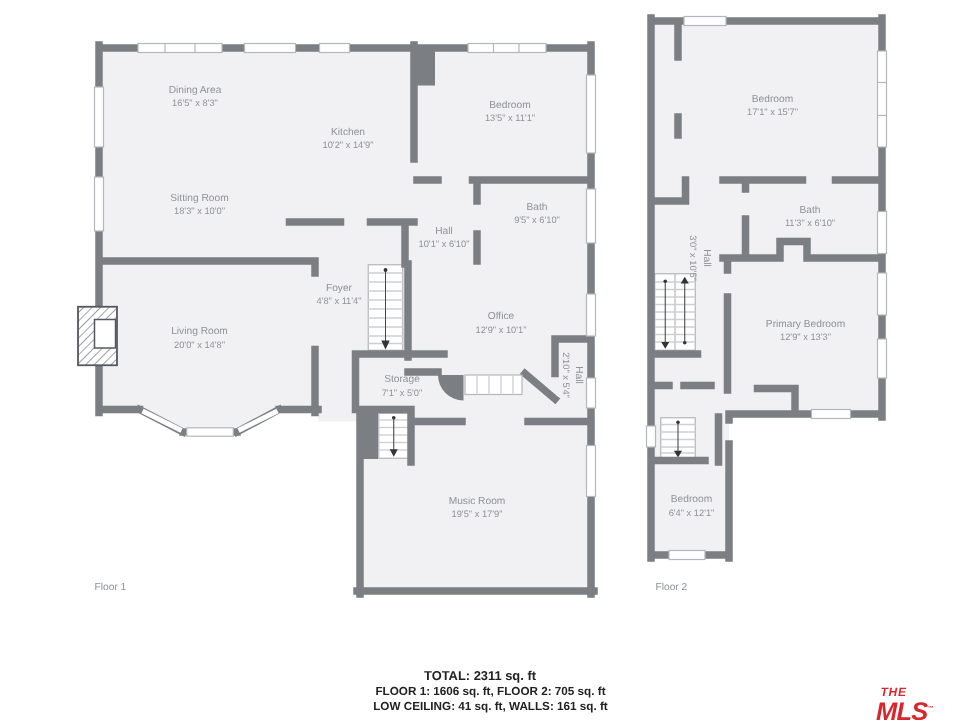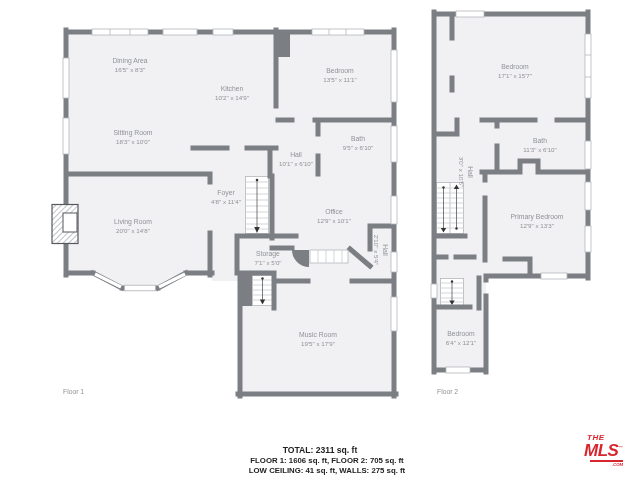--- a/index.html
+++ b/index.html
@@ -11,21 +11,21 @@
   .room-label .rn{font-size:6.8px;}
   .room-label .rd{font-size:6.2px;}
   .room-label.rot{transform:translate(-50%,-50%) rotate(90deg);}
   .floor-label{position:absolute;font-size:6.8px;color:#8f9296;z-index:5;}
   #summary{position:absolute;left:0;right:0;top:411px;text-align:center;color:#222;z-index:5;margin-top:34px;}
   #summary .s-total{font-size:8.6px;font-weight:bold;line-height:1.25;}
   #summary .s-line{font-size:7.8px;font-weight:bold;line-height:1.28;padding-left:14px;}
   #summary .s-disc{font-size:4.4px;color:#aab0b4;margin-top:6px;}
   #mls-logo{position:absolute;left:584px;top:434px;width:44px;color:#d7262d;z-index:6;
             font-style:italic;line-height:1;}
-  #mls-logo .l-the{font-size:8px;font-weight:bold;letter-spacing:.5px;margin-left:3px;}
+  #mls-logo .l-the{font-size:8px;font-weight:bold;letter-spacing:.5px;margin-left:3px;margin-top:24px;}
   #mls-logo .l-mls{font-size:17px;font-weight:900;letter-spacing:-.5px;position:relative;}
   #mls-logo .l-tm{font-size:4px;font-weight:bold;vertical-align:super;}
   #mls-logo .l-bar{height:2.4px;background:#d7262d;width:33px;margin:1px 0 1px 6px;}
   #mls-logo .l-com{font-size:4.2px;font-weight:bold;text-align:right;width:39px;}
 </style>
 </head>
 <body>
 
 <div id="stage">
 
@@ -287,21 +287,21 @@
     <div class="rn">Bedroom</div>
     <div class="rd">6'4" x 12'1"</div>
   </div>
 
   <div class="floor-label" style="left:63px;top:388px">Floor 1</div>
   <div class="floor-label" style="left:437px;top:388px">Floor 2</div>
 
   <div id="summary">
     <div class="s-total">TOTAL: 2311 sq. ft</div>
     <div class="s-line">FLOOR 1: 1606 sq. ft, FLOOR 2: 705 sq. ft</div>
-    <div class="s-line">LOW CEILING: 41 sq. ft, WALLS: 275 sq. ft</div>
+    <div class="s-line">LOW CEILING: 41 sq. ft, WALLS: 161 sq. ft</div>
     <div class="s-disc">Measurements Calculated Using Lidar Tech. Deemed Highly Reliable But Not Guaranteed</div>
   </div>
 
   <div id="mls-logo">
     <div class="l-the">THE</div>
     <div class="l-mls"><span>MLS</span><span class="l-tm">™</span></div>
     <div class="l-bar"></div>
     <div class="l-com">.COM</div>
   </div>
 

